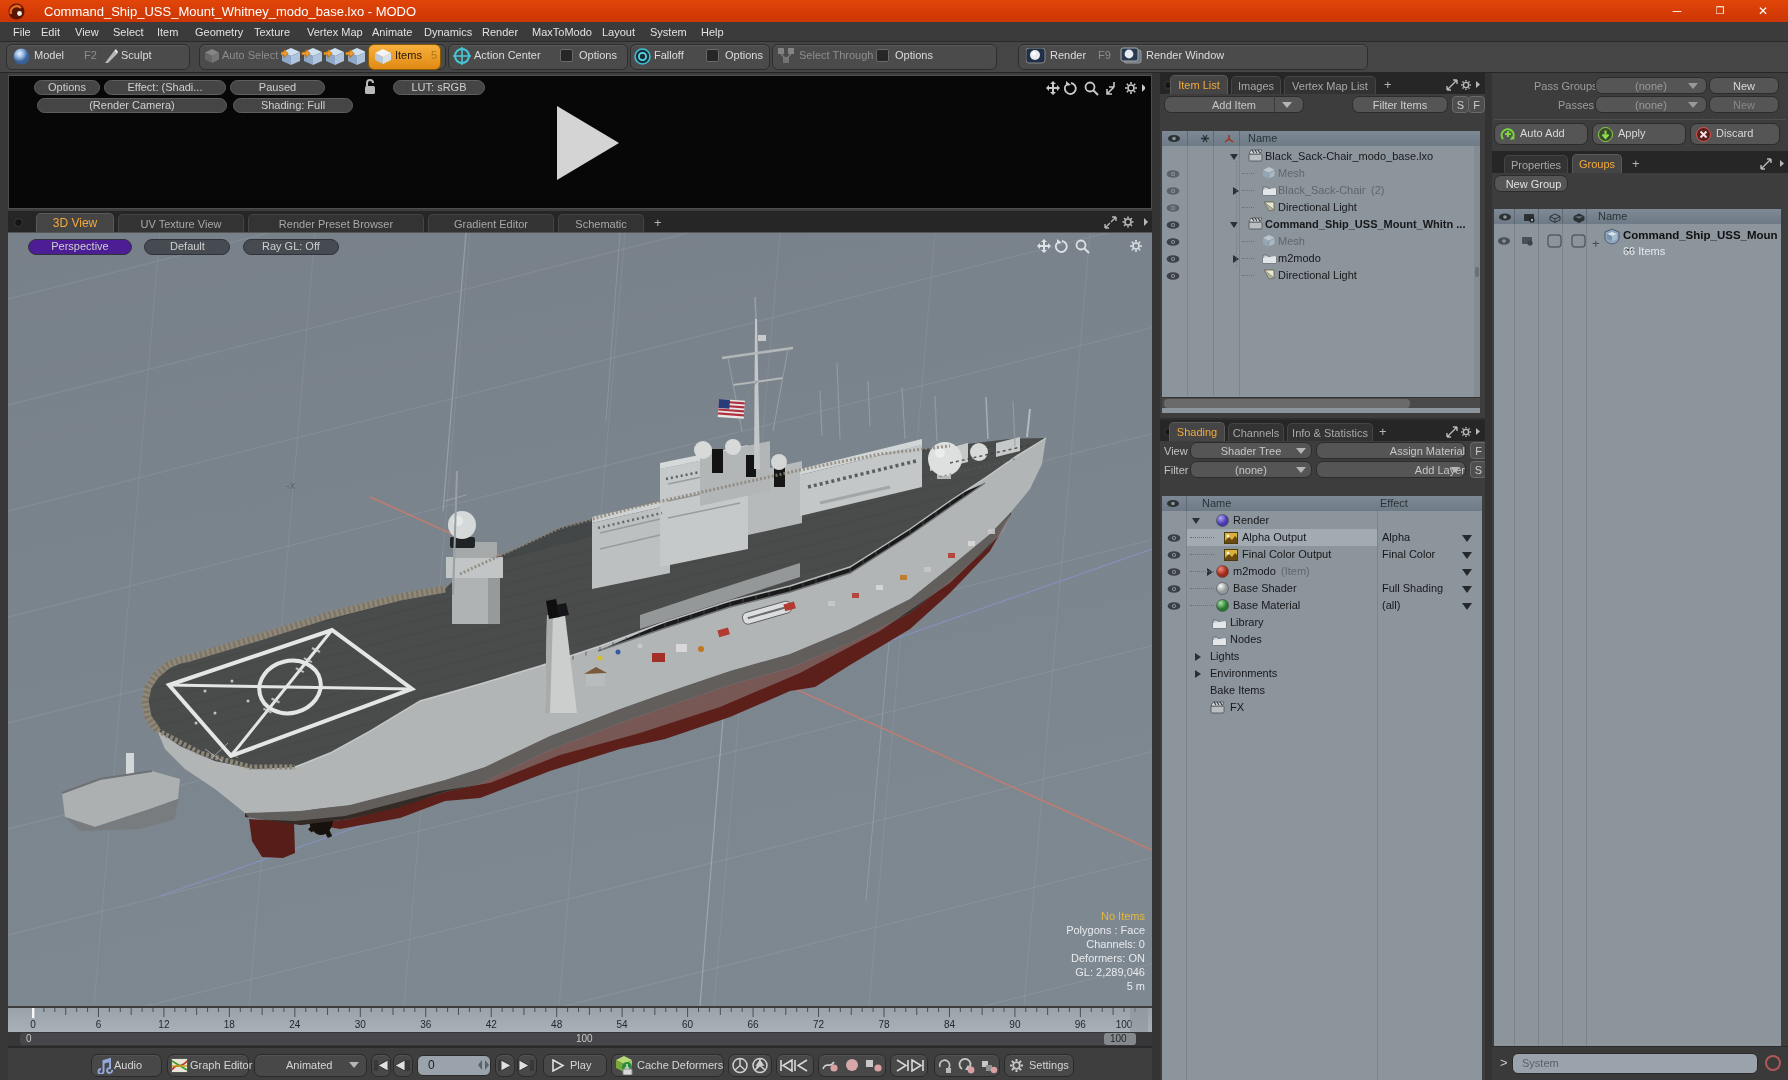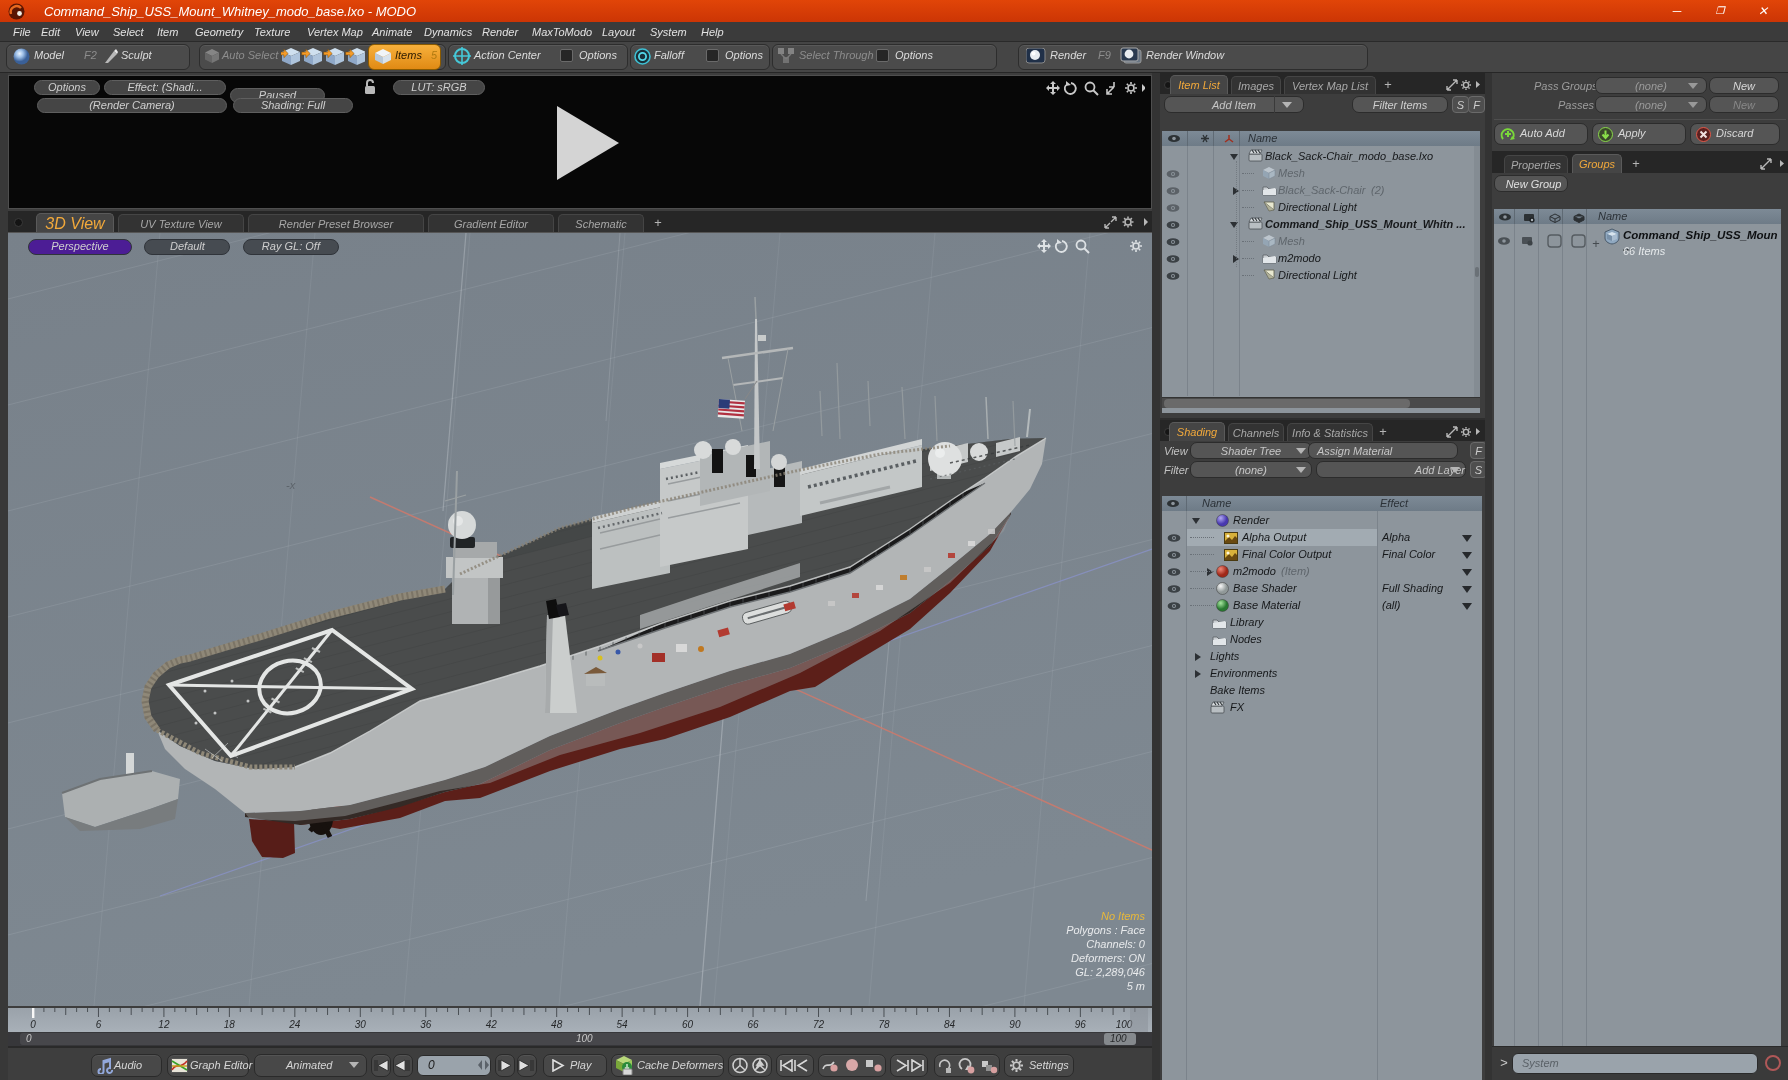--- a/index.html
+++ b/index.html
@@ -1,19 +1,19 @@
 <!DOCTYPE html>
 <html><head>
 <meta charset="utf-8">
 <style>
 * { margin:0; padding:0; box-sizing:border-box; }
 html,body { width:1788px; height:1080px; overflow:hidden; background:#3d3d3d;
   font-family:"Liberation Sans", sans-serif; }
 .abs { position:absolute; }
-#root { position:relative; width:1532px; height:1080px;font-style:italic; }
+#root { position:relative; width:1532px; height:1080px; }
 
 #titlebar { left:0; top:0; width:1788px; height:22px;
   background:linear-gradient(#e14508,#cc3505); color:#fff; }
 #titlebar .ttext { position:absolute; left:44px; top:4px; font-size:13px; color:#fff; }
 .winbtn { position:absolute; top:3px; width:16px; height:16px; color:#fff; font-size:12px;
   text-align:center; line-height:16px; }
 
 #menubar { left:0; top:22px; width:1788px; height:20px; background:#3b3b3b;
   border-bottom:1px solid #2a2a2a; }
 #menubar span { position:absolute; top:4px; font-size:11px; color:#e2e2e2; }
@@ -164,21 +164,21 @@
       <rect x="4" y="3" width="17" height="13" rx="2" fill="#6a7684" stroke="#999"></rect>
       <rect x="1" y="1" width="17" height="13" rx="2" fill="#2a3a50" stroke="#aaa"></rect>
       <circle cx="9" cy="7" r="4.4" fill="#e8ecf0"></circle>
     </svg>
     <div class="tbtxt" style="left:1146px">Render Window</div>
   </div>
 
   <div class="abs" style="left:8px;top:75px;width:1144px;height:134px;background:#070707;border:1px solid #4e4e4e">
     <div class="pbtn" style="left:25px;top:4px;width:66px;height:15px">Options</div>
     <div class="pbtn" style="left:95px;top:4px;width:122px;height:15px">Effect: (Shadi...</div>
-    <div class="pbtn" style="left:221px;top:12px;width:95px;height:15px">Paused</div>
+    <div class="pbtn" style="left:221px;top:4px;width:95px;height:15px">Paused</div>
     <svg class="abs" style="left:354px;top:3px" width="14" height="16">
       <rect x="2" y="7" width="10" height="8" rx="1.5" fill="#b8b8b8"></rect>
       <path d="M4,7 V4 a3,3 0 0 1 6,0" fill="none" stroke="#b8b8b8" stroke-width="2"></path>
     </svg>
     <div class="pbtn" style="left:384px;top:4px;width:92px;height:15px">LUT: sRGB</div>
     <div class="pbtn" style="left:28px;top:22px;width:190px;height:15px">(Render Camera)</div>
     <div class="pbtn" style="left:224px;top:22px;width:120px;height:15px">Shading: Full</div>
     <svg class="abs" style="left:1036px;top:4px" width="100" height="16" fill="#c8c8c8">
       <path d="M8,1 L11,4 H9 V7 H12 V5 L15,8 L12,11 V9 H9 V12 H11 L8,15 L5,12 H7 V9 H4 V11 L1,8 L4,5 V7 H7 V4 H5 Z"></path>
       <path d="M26,3 a5.5,5.5 0 1 1 -5,2" fill="none" stroke="#c8c8c8" stroke-width="1.8"></path>
@@ -194,21 +194,21 @@
         </g>
       <path d="M97,4 L101,8 L97,12 Z"></path>
     </svg>
     <svg class="abs" style="left:546px;top:28px" width="68" height="78">
       <path d="M2,2 L64,39 L2,76 Z" fill="#d4d4d4"></path>
     </svg>
   </div>
 
   <div class="abs tabbar" style="left:8px;top:211px;width:1144px;height:21px">
     <div class="abs" style="left:6px;top:7px;width:9px;height:9px;border-radius:50%;background:#141414;border:1px solid #3a3a3a"></div>
-    <div class="tab-active" style="left:28px;top:2px;width:78px;height:19px;line-height:19px;font-size:16px">3D View</div>
+    <div class="tab-active" style="left:28px;top:2px;width:78px;height:19px;line-height:19px;font-size:12px">3D View</div>
     <div class="tab-in" style="left:110px;top:3px;width:126px;height:18px;line-height:18px">UV Texture View</div>
     <div class="tab-in" style="left:240px;top:3px;width:176px;height:18px;line-height:18px">Render Preset Browser</div>
     <div class="tab-in" style="left:420px;top:3px;width:126px;height:18px;line-height:18px">Gradient Editor</div>
     <div class="tab-in" style="left:550px;top:3px;width:86px;height:18px;line-height:18px">Schematic</div>
     <div class="abs" style="left:646px;top:4px;color:#b5b5b5;font-size:13px">+</div>
     <svg class="abs" style="left:1096px;top:4px" width="46" height="14" fill="#b8b8b8">
       <path d="M1,13 L6,8 M1,13 V9 M1,13 H5 M12,2 L7,7 M12,2 H8 M12,2 V6" stroke="#b8b8b8" stroke-width="1.4"></path>
       <g transform="translate(24,7)">
           <circle r="3" fill="none" stroke="#b8b8b8" stroke-width="1.5"></circle>
       <g stroke="#b8b8b8" stroke-width="1.5">
@@ -903,21 +903,21 @@
             <g stroke="#b8b8b8" stroke-width="1.4">
               <path d="M0,-5 V-3.4 M0,5 V3.4 M-5,0 H-3.4 M5,0 H3.4 M-3.6,-3.6 L-2.4,-2.4 M3.6,3.6 L2.4,2.4 M-3.6,3.6 L-2.4,2.4 M3.6,-3.6 L2.4,-2.4"></path>
             </g>
           </g>
           <path d="M30,3 L34,6.5 L30,10 Z"></path>
         </svg>
     </div>
     <div class="abs" style="left:4px;top:25px;font-size:11px;color:#c2c2c2">View</div>
     <div class="field" style="left:30px;top:22px;width:122px;height:17px;line-height:16px">Shader Tree</div>
     <div class="ddarrow" style="left:136px;top:28px"></div>
-    <div class="field" style="left:148px;top:22px;width:150px;height:17px;line-height:16px;text-align:left;padding-left:8px">Assign Material</div>
+    <div class="field" style="left:156px;top:22px;width:150px;height:17px;line-height:16px;text-align:right;padding-left:8px">Assign Material</div>
     <div class="sficon" style="left:310px;top:22px">F</div>
     <div class="abs" style="left:4px;top:44px;font-size:11px;color:#c2c2c2">Filter</div>
     <div class="field" style="left:30px;top:41px;width:122px;height:17px;line-height:16px">(none)</div>
     <div class="ddarrow" style="left:136px;top:47px"></div>
     <div class="field" style="left:156px;top:41px;width:150px;height:17px;line-height:16px;text-align:right;padding-left:8px">Add Layer</div>
     <div class="ddarrow" style="left:290px;top:47px"></div>
     <div class="sficon" style="left:310px;top:41px">S</div>
     <div class="abs treebg" style="left:2px;top:61px;width:320px;height:599px">
       <div class="abs theader" style="left:0;top:0;width:320px;height:15px">
         <span class="abs" style="left:40px;top:1px">Name</span>

